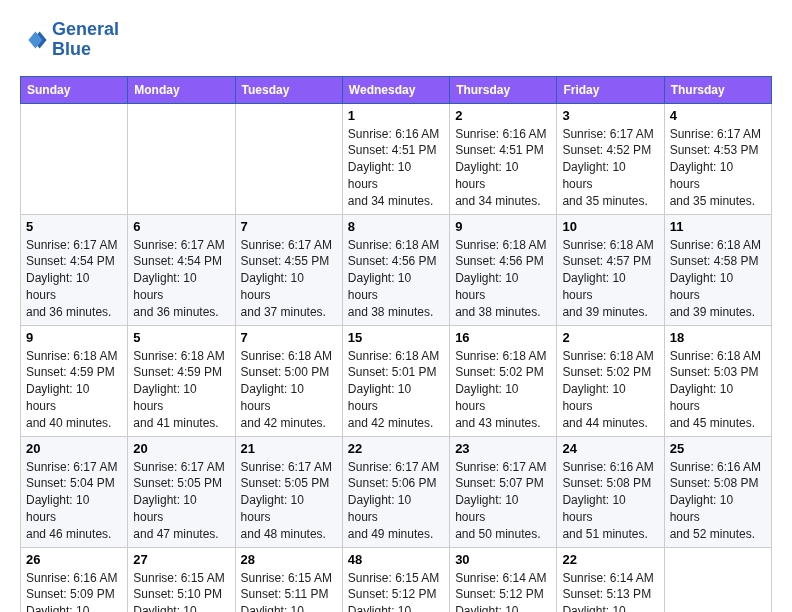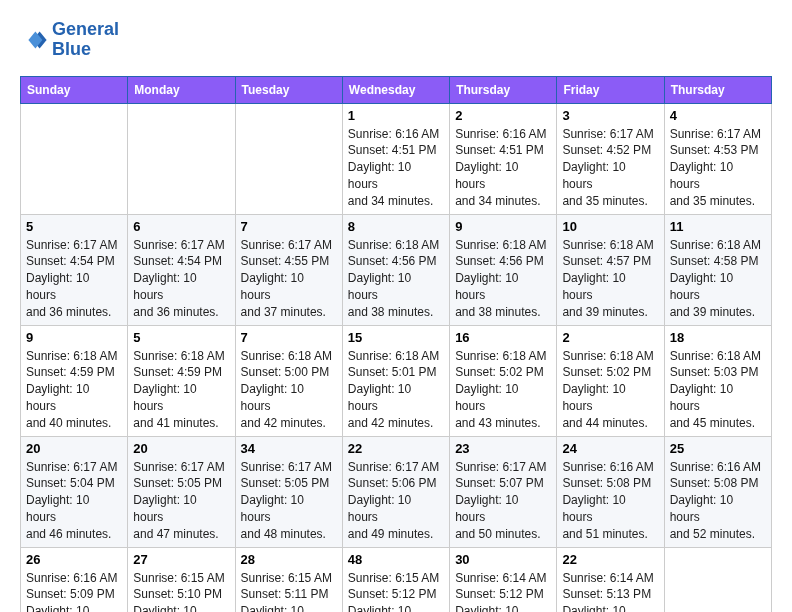--- a/index.html
+++ b/index.html
@@ -266,21 +266,21 @@
 and 46 minutes.</div>
         </td>
         <td>
           <div class="day-num">20</div>
           <div class="day-info" style="white-space: pre-line;">Sunrise: 6:17 AM
 Sunset: 5:05 PM
 Daylight: 10 hours
 and 47 minutes.</div>
         </td>
         <td>
-          <div class="day-num">34</div>
+          <div class="day-num">21</div>
           <div class="day-info" style="white-space: pre-line;">Sunrise: 6:17 AM
 Sunset: 5:05 PM
 Daylight: 10 hours
 and 48 minutes.</div>
         </td>
         <td>
           <div class="day-num">22</div>
           <div class="day-info" style="white-space: pre-line;">Sunrise: 6:17 AM
 Sunset: 5:06 PM
 Daylight: 10 hours

